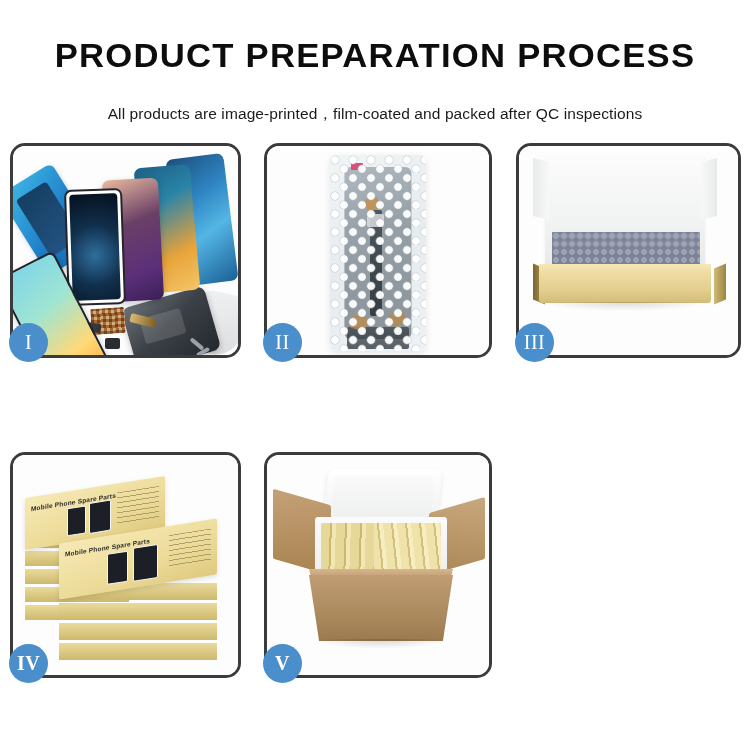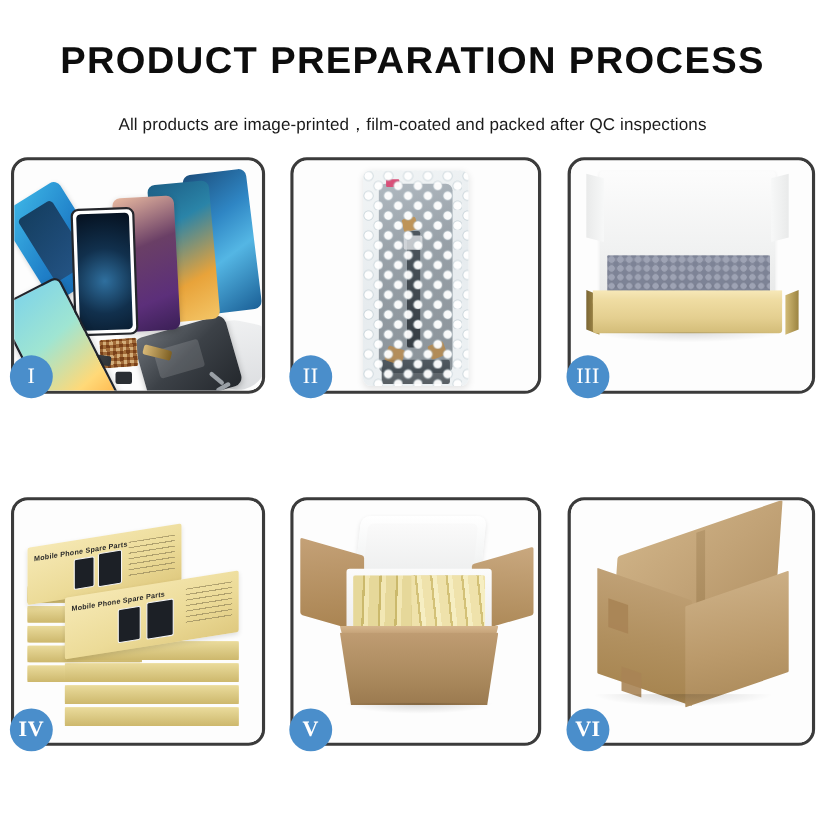--- a/index.html
+++ b/index.html
@@ -515,29 +515,15 @@
           <div class="v-bars"></div>
           <div class="v-bars2"></div>
         </div>
         <div class="v-rim"></div>
         <div class="v-front"></div>
         <div class="v-shadow"></div>
       </div>
       <div class="badge">V</div>
     </div>
 
-    <div class="panel c3 r2">
-      <div class="clip pVI">
-        <div class="c6">
-          <div class="c6-top"></div>
-          <div class="c6-seam"></div>
-          <div class="c6-left"></div>
-          <div class="c6-right"></div>
-          <div class="tapeA"></div>
-          <div class="tapeB"></div>
-        </div>
-        <div class="c6-shadow"></div>
-      </div>
-      <div class="badge">VI</div>
-    </div>
 
   </div>
 </div>
 
 </body></html>

